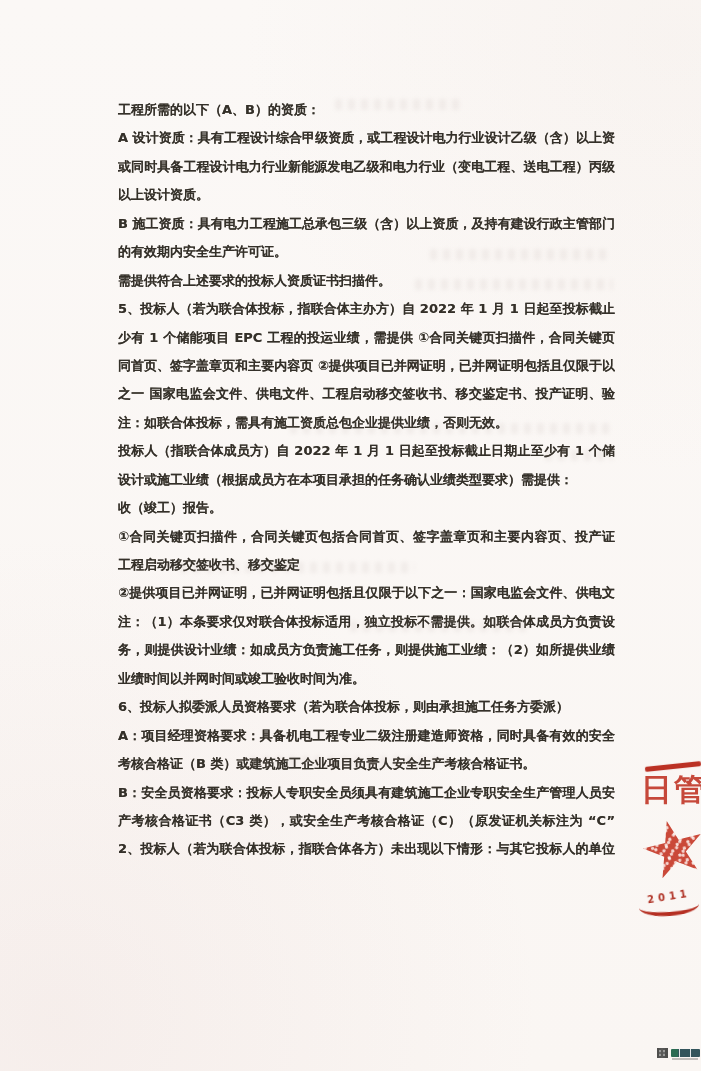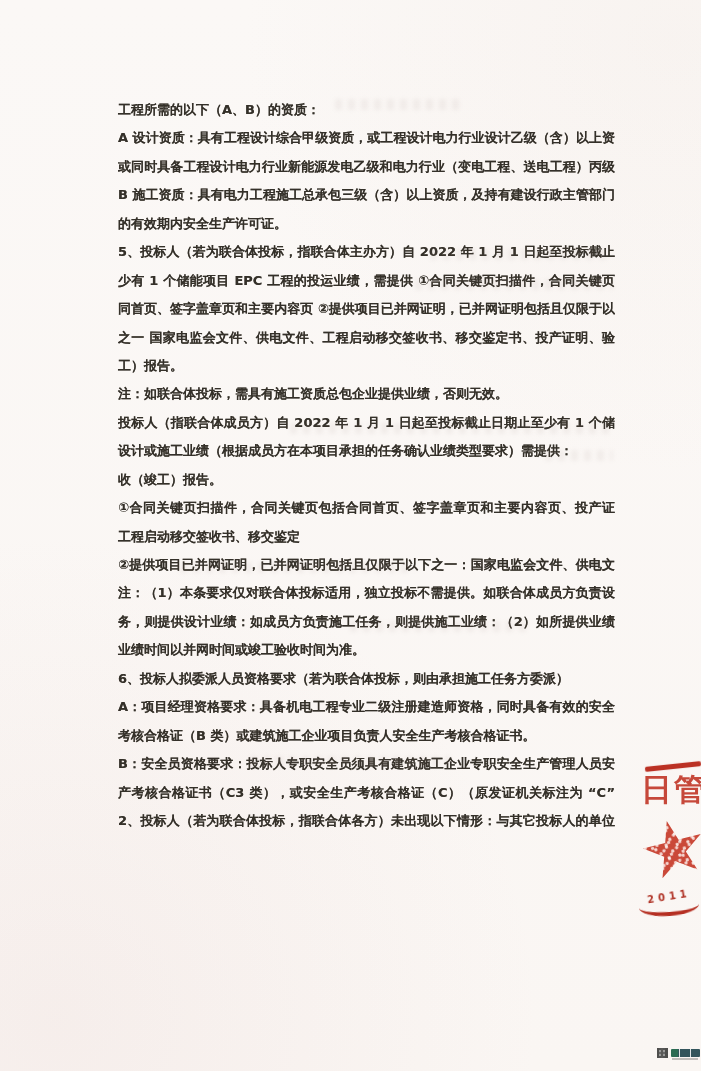--- a/index.html
+++ b/index.html
@@ -103,27 +103,28 @@
 </style>
 </head>
 <body>
 
 <div class="page">
 
   <div class="textblock">
     <div class="tline">工程所需的以下（A、B）的资质：</div>
     <div class="tline fill">A 设计资质：具有工程设计综合甲级资质，或工程设计电力行业设计乙级（含）以上资质，</div>
     <div class="tline fill">或同时具备工程设计电力行业新能源发电乙级和电力行业（变电工程、送电工程）丙级（含）</div>
+    <div class="tline">以上设计资质。</div>
     <div class="tline fill">B 施工资质：具有电力工程施工总承包三级（含）以上资质，及持有建设行政主管部门颁发</div>
     <div class="tline">的有效期内安全生产许可证。</div>
+    <div class="tline">需提供符合上述要求的投标人资质证书扫描件。</div>
     <div class="tline fill">5、投标人（若为联合体投标，指联合体主办方）自 2022 年 1 月 1 日起至投标截止日期止至</div>
     <div class="tline fill">少有 1 个储能项目 EPC 工程的投运业绩，需提供 ①合同关键页扫描件，合同关键页包括合</div>
     <div class="tline fill">同首页、签字盖章页和主要内容页 ②提供项目已并网证明，已并网证明包括且仅限于以下</div>
     <div class="tline fill">之一 国家电监会文件、供电文件、工程启动移交签收书、移交鉴定书、投产证明、验收（竣</div>
-    <div class="tline">工）报告。</div>
     <div class="tline">注：如联合体投标，需具有施工资质总包企业提供业绩，否则无效。</div>
     <div class="tline fill">投标人（指联合体成员方）自 2022 年 1 月 1 日起至投标截止日期止至少有 1 个储能项目的</div>
     <div class="tline">设计或施工业绩（根据成员方在本项目承担的任务确认业绩类型要求）需提供：</div>
     <div class="tline">收（竣工）报告。</div>
     <div class="tline fill">①合同关键页扫描件，合同关键页包括合同首页、签字盖章页和主要内容页、投产证明、验</div>
     <div class="tline">工程启动移交签收书、移交鉴定</div>
     <div class="tline fill">②提供项目已并网证明，已并网证明包括且仅限于以下之一：国家电监会文件、供电文件、</div>
     <div class="tline fill">注：（1）本条要求仅对联合体投标适用，独立投标不需提供。如联合体成员方负责设计任</div>
     <div class="tline fill">务，则提供设计业绩：如成员方负责施工任务，则提供施工业绩：（2）如所提供业绩为联</div>
     <div class="tline">业绩时间以并网时间或竣工验收时间为准。</div>

